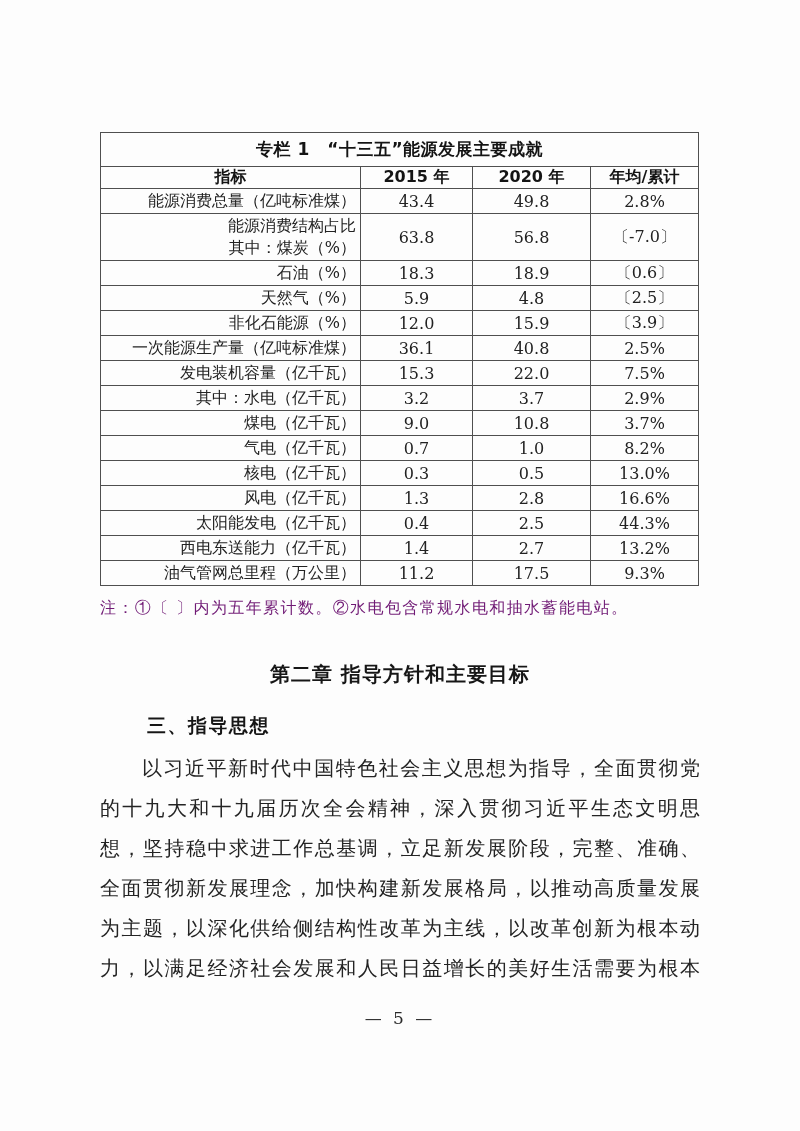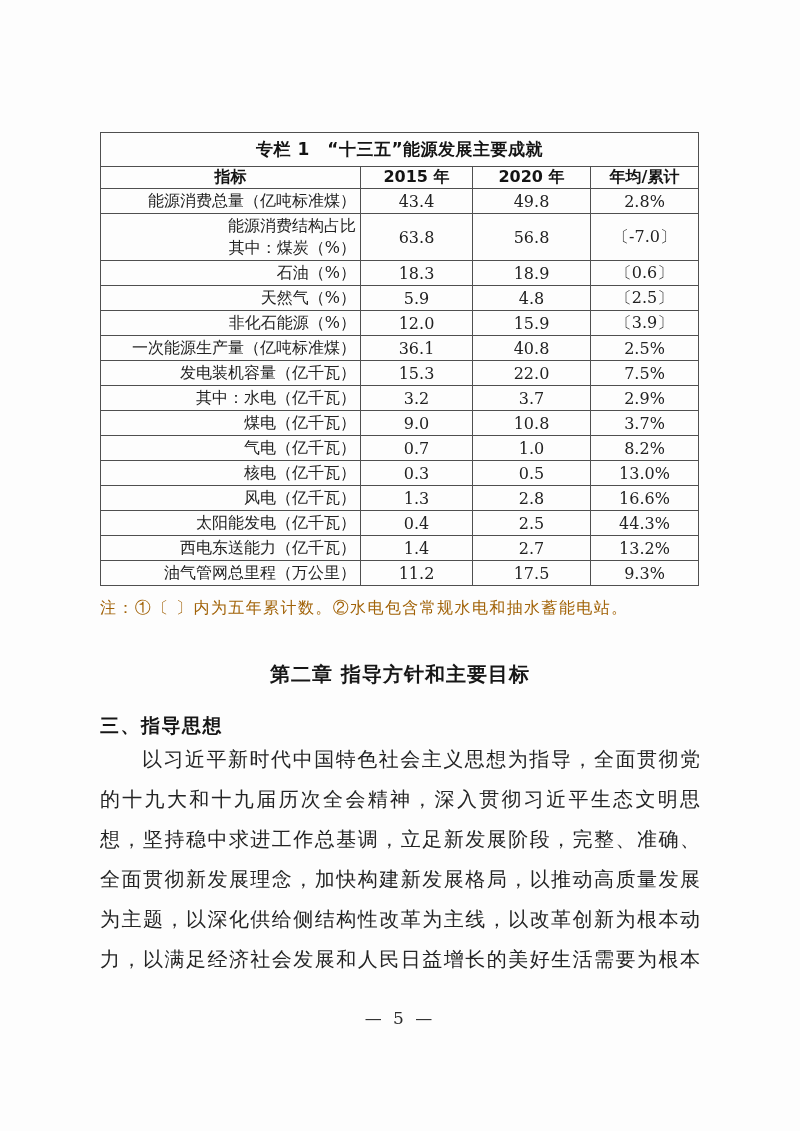--- a/index.html
+++ b/index.html
@@ -41,41 +41,41 @@
   .c-ind.ind-mid { padding-left:28px; }
   .c-ind.ind-sub { padding-left:62px; }
   .c-ind .sub-line { margin-left:7px; }
   .c-val { font-size:16px; text-align:center; color:#222; }
   .stat-table tbody tr { height:25px; }
 
   
   .note {
     margin-top:12px;
     font-size:16px; letter-spacing:1.4px;
-    color:#a16207;
+    color:#701a75;
   }
 
   
   .chapter {
     margin-top:42px;
     font-size:20px; font-weight:bold;
     text-align:center; letter-spacing:1px;
     font-family:"DejaVu Sans","Liberation Sans",sans-serif;
     color:#161616;
   }
   .section {
-    margin-top:25px; 
+    margin-top:25px; margin-left:47px;
     font-size:19px; font-weight:bold;
     letter-spacing:1.5px;
     font-family:"DejaVu Sans","Liberation Sans",sans-serif;
     color:#161616;
   }
 
   
-  .para { width:600px; }
+  .para { margin-top:9px; width:600px; }
   .pline {
     height:40px; line-height:40px;
     font-size:20px;
     color:#242424;
     text-align:justify;
     text-align-last:justify;
     overflow:hidden;
   }
   .pline.first { padding-left:42px; }
 

